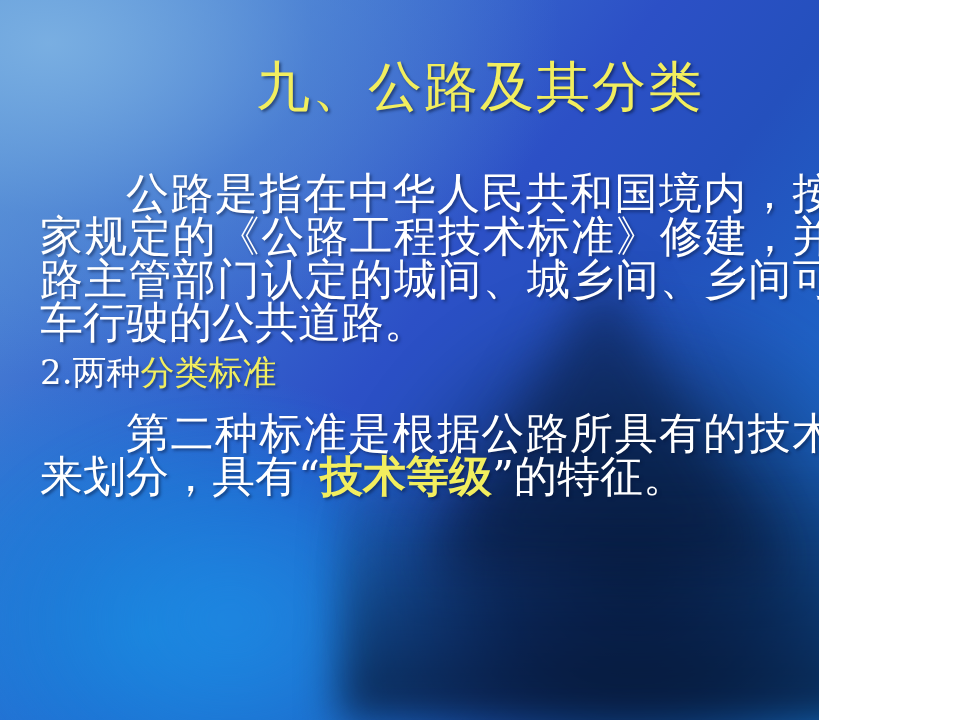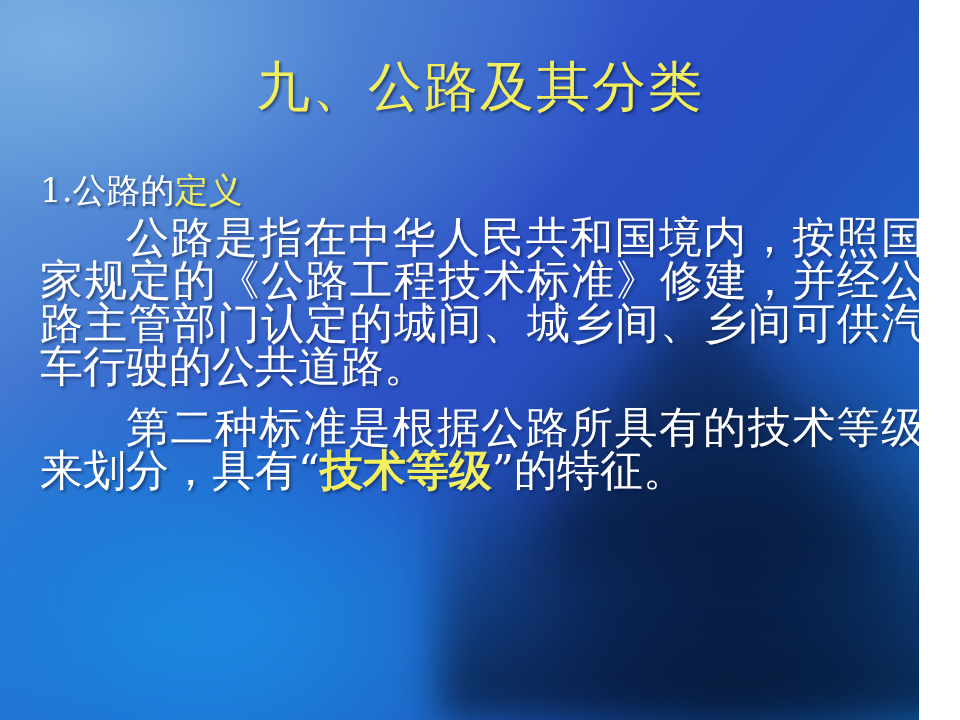--- a/index.html
+++ b/index.html
@@ -8,21 +8,21 @@
   }
   body {
     width: 960px;
     height: 720px;
     overflow: hidden;
     font-family: "DejaVu Serif", "Liberation Serif", serif;
   }
 
   #slide {
     position: relative;
-    width: 919px;
+    width: 819px;
     height: 720px;
     overflow: hidden;
     background:
       radial-gradient(ellipse 70% 55% at 18% 88%, rgba(25,132,220,0.95) 0%, rgba(25,132,220,0.55) 38%, rgba(25,132,220,0.0) 68%),
       radial-gradient(ellipse 95% 70% at 6% 6%, rgba(123,176,226,0.95) 0%, rgba(96,150,215,0.45) 34%, rgba(60,110,200,0.0) 66%),
       linear-gradient(128deg, #5d9ada 0%, #3c6fd0 26%, #2c50c6 48%, #2450bd 62%, #1f63c6 80%, #1877cf 100%);
   }
 
   
   .bg-shape {
@@ -132,23 +132,23 @@
   <div class="bg-shape" id="bg-dark-mass"></div>
   <div class="bg-shape" id="bg-peak"></div>
   <div class="bg-shape" id="bg-ridge"></div>
 
   <div id="content">
 
     <div id="slide-title">九、公路及其分类</div>
 
     <div id="body-block">
 
-      <div class="heading" id="heading-definition"><span>1.公路的</span><span class="hl">定义</span></div>
 
       <p class="para" id="para-definition">公路是指在中华人民共和国境内，按照国家规定的《公路工程技术标准》修建，并经公路主管部门认定的城间、城乡间、乡间可供汽车行驶的公共道路。</p>
 
+      <div class="heading" id="heading-standards"><span>2.两种</span><span class="hl">分类标准</span></div>
 
 
       <p class="para" id="para-standard-two"><span>第二种标准是根据公路所具有的技术等级来划分，具有“</span><span class="hl">技术等级</span><span>”的特征。</span></p>
 
     </div>
   </div>
 </div>
 
 </body></html>

